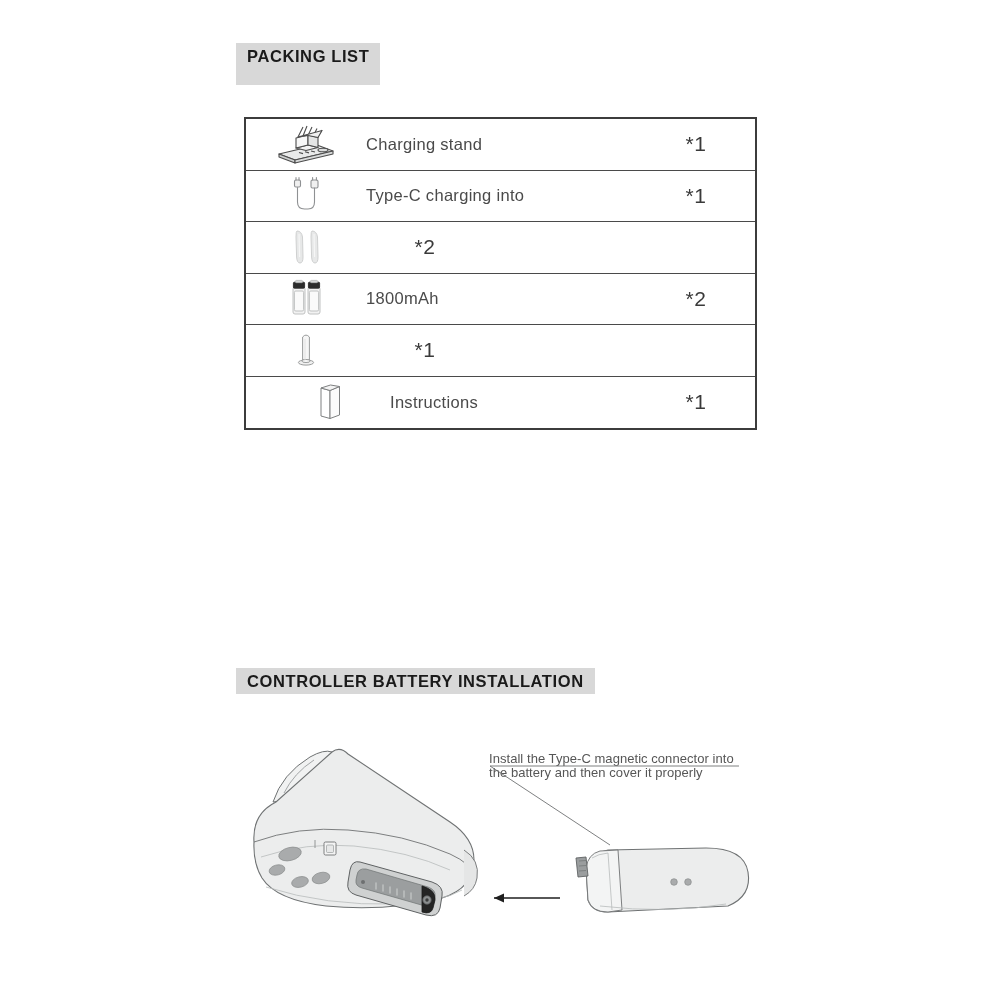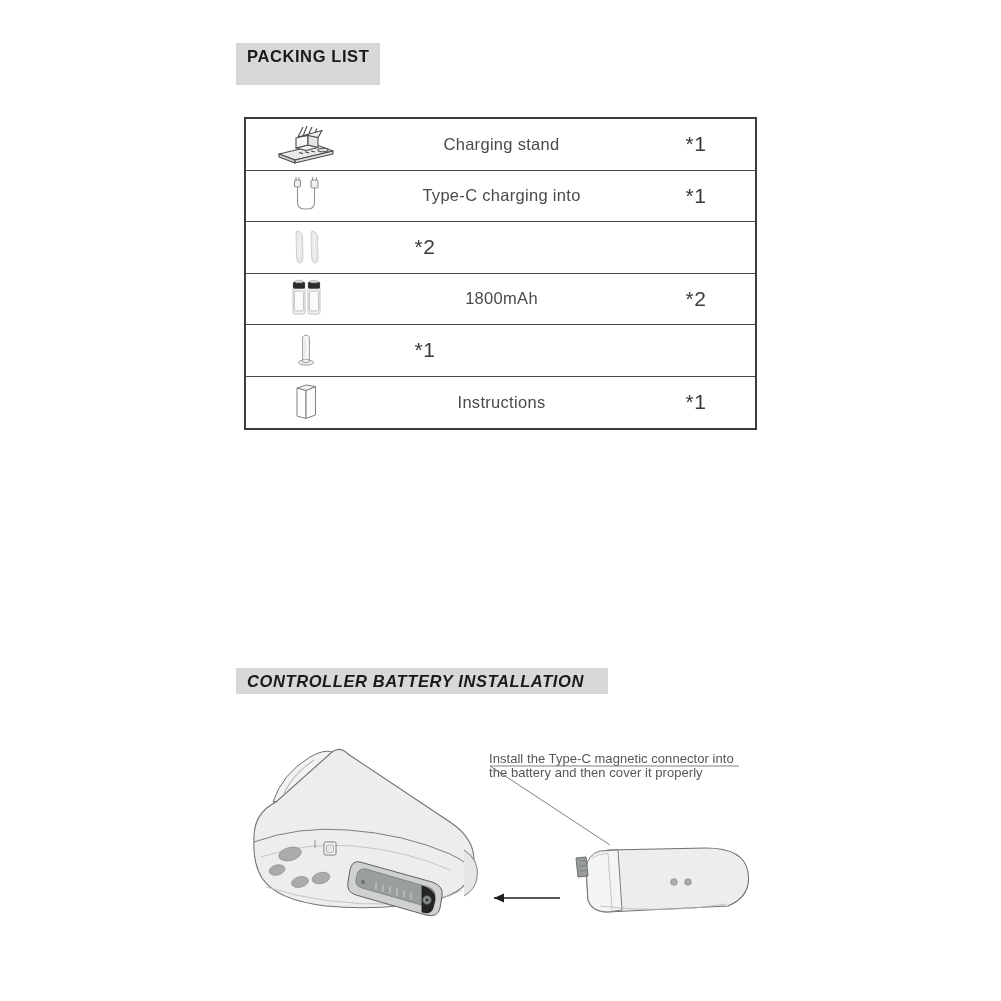--- a/index.html
+++ b/index.html
@@ -33,55 +33,54 @@
     top: 18px;
     height: 26px;
     padding: 0 11px 16px 11px;
     font-size: 16.5px;
     margin-top: 25px;
   }
   #controller-header {
     left: 236px;
     top: 668px;
     height: 26px;
-    padding: 0 24px 0 11px;
+    padding: 0 11px 0 11px;
     font-size: 16.5px;
-    font-style: italic;
   }
 
   
   #packing-table {
     position: absolute;
     left: 244px;
     top: 117px;
     width: 513px;
     border: 2px solid #3c3c3c;
     box-sizing: border-box;
     background: #fff;
   }
   .packing-row {
     display: flex;
     align-items: center;
     height: 51.5px;
     border-bottom: 1.6px solid #4a4a4a;
     box-sizing: border-box;
   }
-  .packing-row:last-child { border-bottom: none; }
+  .packing-row:last-child { border-bottom: none; padding-left: 24px; }
 
   .cell-icon {
     width: 120px;
     flex: 0 0 120px;
     display: flex;
     align-items: center;
     justify-content: center;
     height: 100%;
   }
   .cell-label {
     flex: 1 1 auto;
-    text-align: center;
+    text-align: left;
     font-size: 16.5px;
     color: #4a4a4a;
     letter-spacing: 0.3px;
     font-weight: 300;
   }
   .cell-qty {
     width: 118px;
     flex: 0 0 118px;
     text-align: center;
     font-size: 21px;

